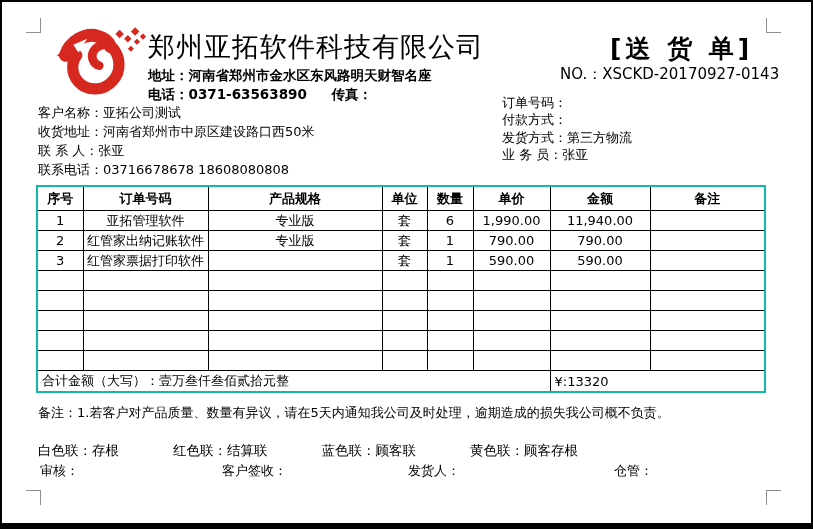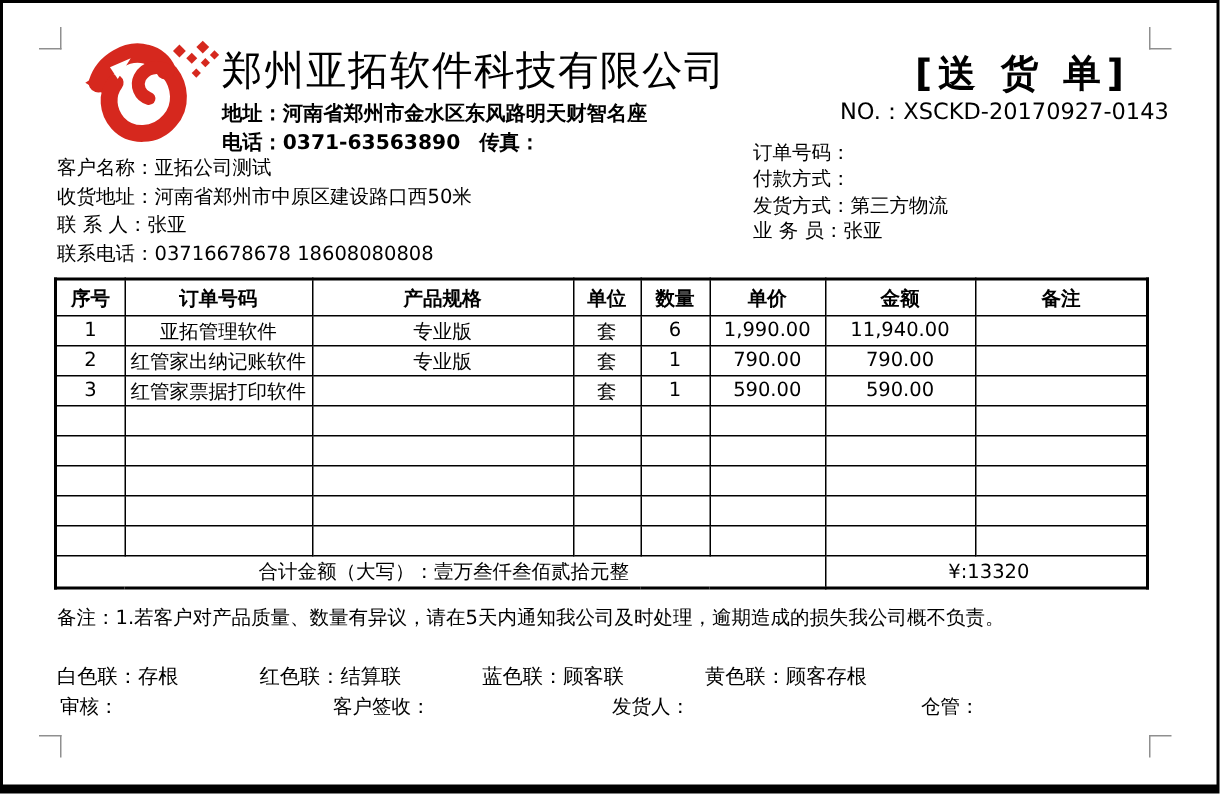--- a/index.html
+++ b/index.html
@@ -27,24 +27,24 @@
   .doc-no{position:absolute;left:558px;top:63px;font-size:15px;font-weight:normal;white-space:nowrap}
 
   .info{position:absolute;font-size:13px;white-space:nowrap}
   .info .row{height:19px;line-height:19px}
   .cust{left:36px;top:101px}
   .ord{left:500px;top:92px}
   .ord .row{height:17.4px;line-height:17.4px}
 
   table.items{position:absolute;left:34px;top:183px;width:730px;border-collapse:collapse;table-layout:fixed;font-size:13px}
   table.items th,table.items td{border:1px solid #000;text-align:center;overflow:hidden;white-space:nowrap;padding:0}
-  table.items{border:2px solid #000000}
+  table.items{border:2px solid #14b8a6}
   table.items thead th{height:23px;font-weight:bold}
   table.items tbody td{height:19px}
-  table.items tfoot td{height:20px;text-align:center;padding-left:4px}
+  table.items tfoot td{height:20px;text-align:left;padding-left:4px}
 
   .notes{position:absolute;left:36px;top:402px;font-size:13px;display:flex;line-height:17px;white-space:nowrap}
   .copies{position:absolute;left:36px;top:440px;font-size:13.5px;display:flex;gap:54px;white-space:nowrap}
   .sig-row{position:absolute;left:0;top:460px;width:100%;height:18px;font-size:13px}
   .sig-row span{position:absolute;white-space:nowrap}
   .sig-0{left:38px}.sig-1{left:220px}.sig-2{left:406px}.sig-3{left:612px}
 </style>
 </head>
 <body>
 
@@ -72,21 +72,21 @@
     </g>
     <polygon points="20,24 36,17 26,33" fill="#ffffff"></polygon>
   </svg>
 
   <div class="company-name">郑州亚拓软件科技有限公司</div>
   <div class="company-line addr">
     <span>地址：</span><span>河南省郑州市金水区东风路明天财智名座</span>
   </div>
   <div class="company-line tel">
     <span>电话：</span><span>0371-63563890</span>
-    <span style="margin-left:8px">传真：</span><span></span>
+    <span style="margin-left:20px">传真：</span><span></span>
   </div>
 
   <div class="doc-title">[送 货 单]</div>
   <div class="doc-no">
     <span>NO.：</span><span>XSCKD-20170927-0143</span>
   </div>
 
   <div class="info cust">
     <div class="row"><span>客户名称：</span><span>亚拓公司测试</span></div>
     <div class="row"><span>收货地址：</span><span>河南省郑州市中原区建设路口西50米</span></div>

